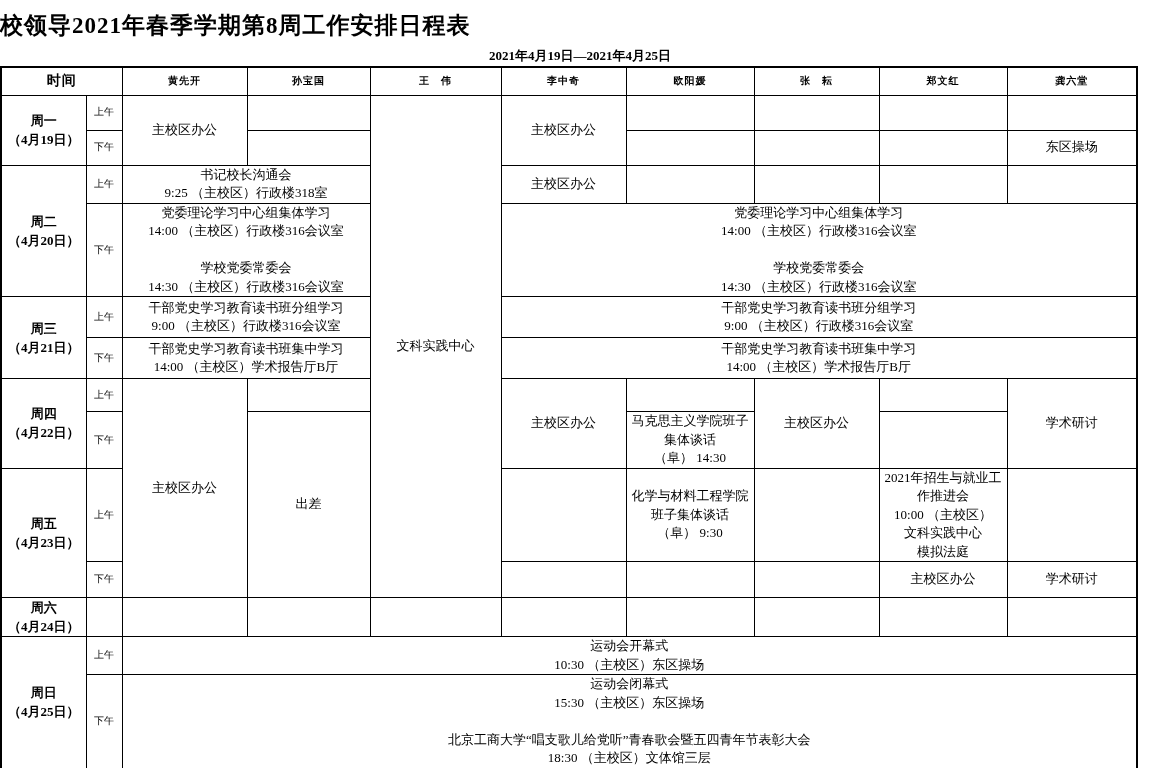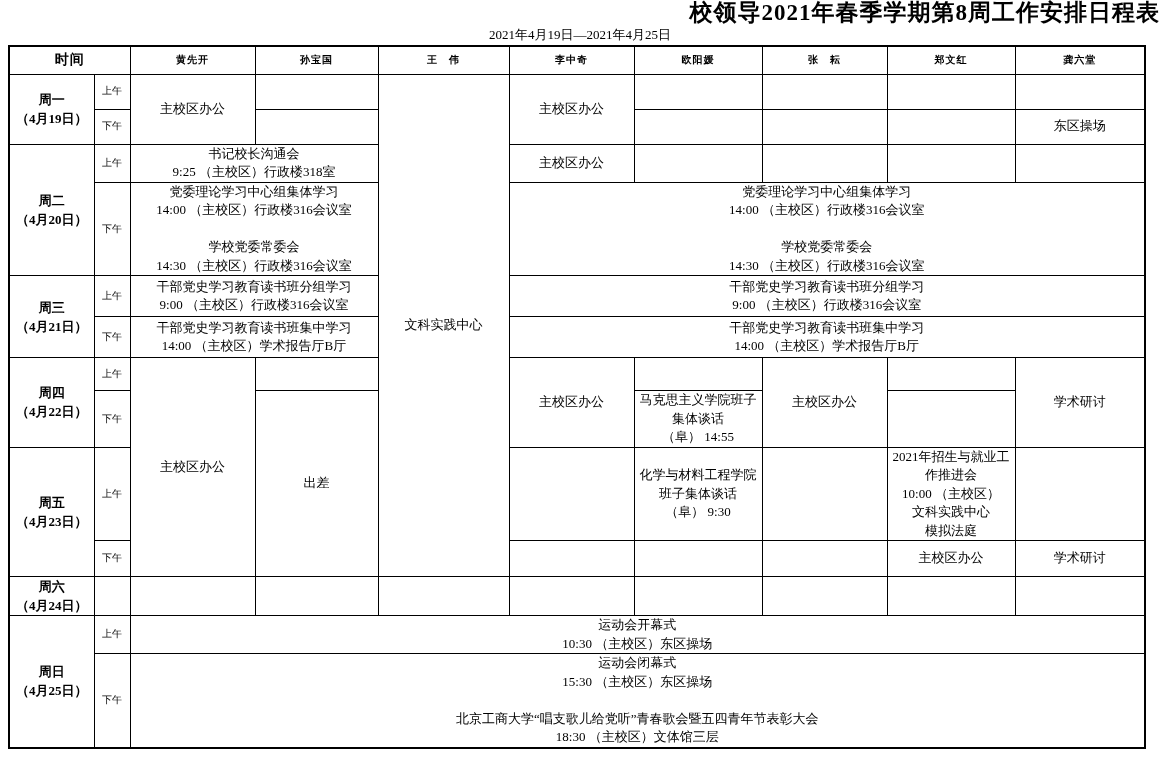--- a/index.html
+++ b/index.html
@@ -1,19 +1,19 @@
 <!DOCTYPE html>
 <html><head>
 <meta charset="utf-8">
 <style>
   html,body{margin:0;padding:0;background:#fff;color:#000;}
   body{width:1160px;height:768px;font-family:"Liberation Serif","DejaVu Serif",serif;overflow:hidden;}
-  .page-title{ text-align:right; font-weight:bold; font-size:23px; letter-spacing:1px; line-height:26px;}
-  .date-range{ text-align:center; font-weight:normal; font-size:13px; line-height:15px; margin-top:1px;}
-  table.schedule{ border-collapse:collapse; table-layout:fixed; width:1136px; margin:3px 0 0 8px; border:2px solid #000;}
+  .page-title{ text-align:left; font-weight:bold; font-size:23px; letter-spacing:1px; padding-top:13px; line-height:26px;}
+  .date-range{ text-align:center; font-weight:bold; font-size:13px; line-height:15px; margin-top:9px;}
+  table.schedule{ border-collapse:collapse; table-layout:fixed; width:1136px; margin:3px 0 0 0; border:2px solid #000;}
   td,th{ border:1px solid #000; text-align:center; vertical-align:middle; padding:0 2px; font-size:13px; line-height:18.5px; white-space:pre-line; overflow:hidden;}
   th{ font-weight:bold; font-size:10px; letter-spacing:1px;}
   th.time-h{ font-size:14px;}
   td.day{ font-weight:bold; line-height:19px;}
   td.ampm{ font-size:10px; padding:0;}
 </style>
 </head>
 <body>
 
 <div class="page-title">校领导2021年春季学期第8周工作安排日程表</div>
@@ -120,21 +120,21 @@
     <td rowspan="2">主校区办公</td>
     <td></td>
     <td rowspan="2">主校区办公</td>
     <td></td>
     <td rowspan="2">学术研讨</td>
   </tr>
   <tr style="height:50px">
     <td class="ampm">下午</td>
     <td rowspan="3">出差</td>
     <td>马克思主义学院班子集体谈话
-（阜） 14:55</td>
+（阜） 14:30</td>
     <td></td>
   </tr>
 
   <tr style="height:86px">
     <td class="day" rowspan="2">周五
 （4月23日）</td>
     <td class="ampm">上午</td>
     <td></td>
     <td>化学与材料工程学院班子集体谈话
 （阜） 9:30</td>

